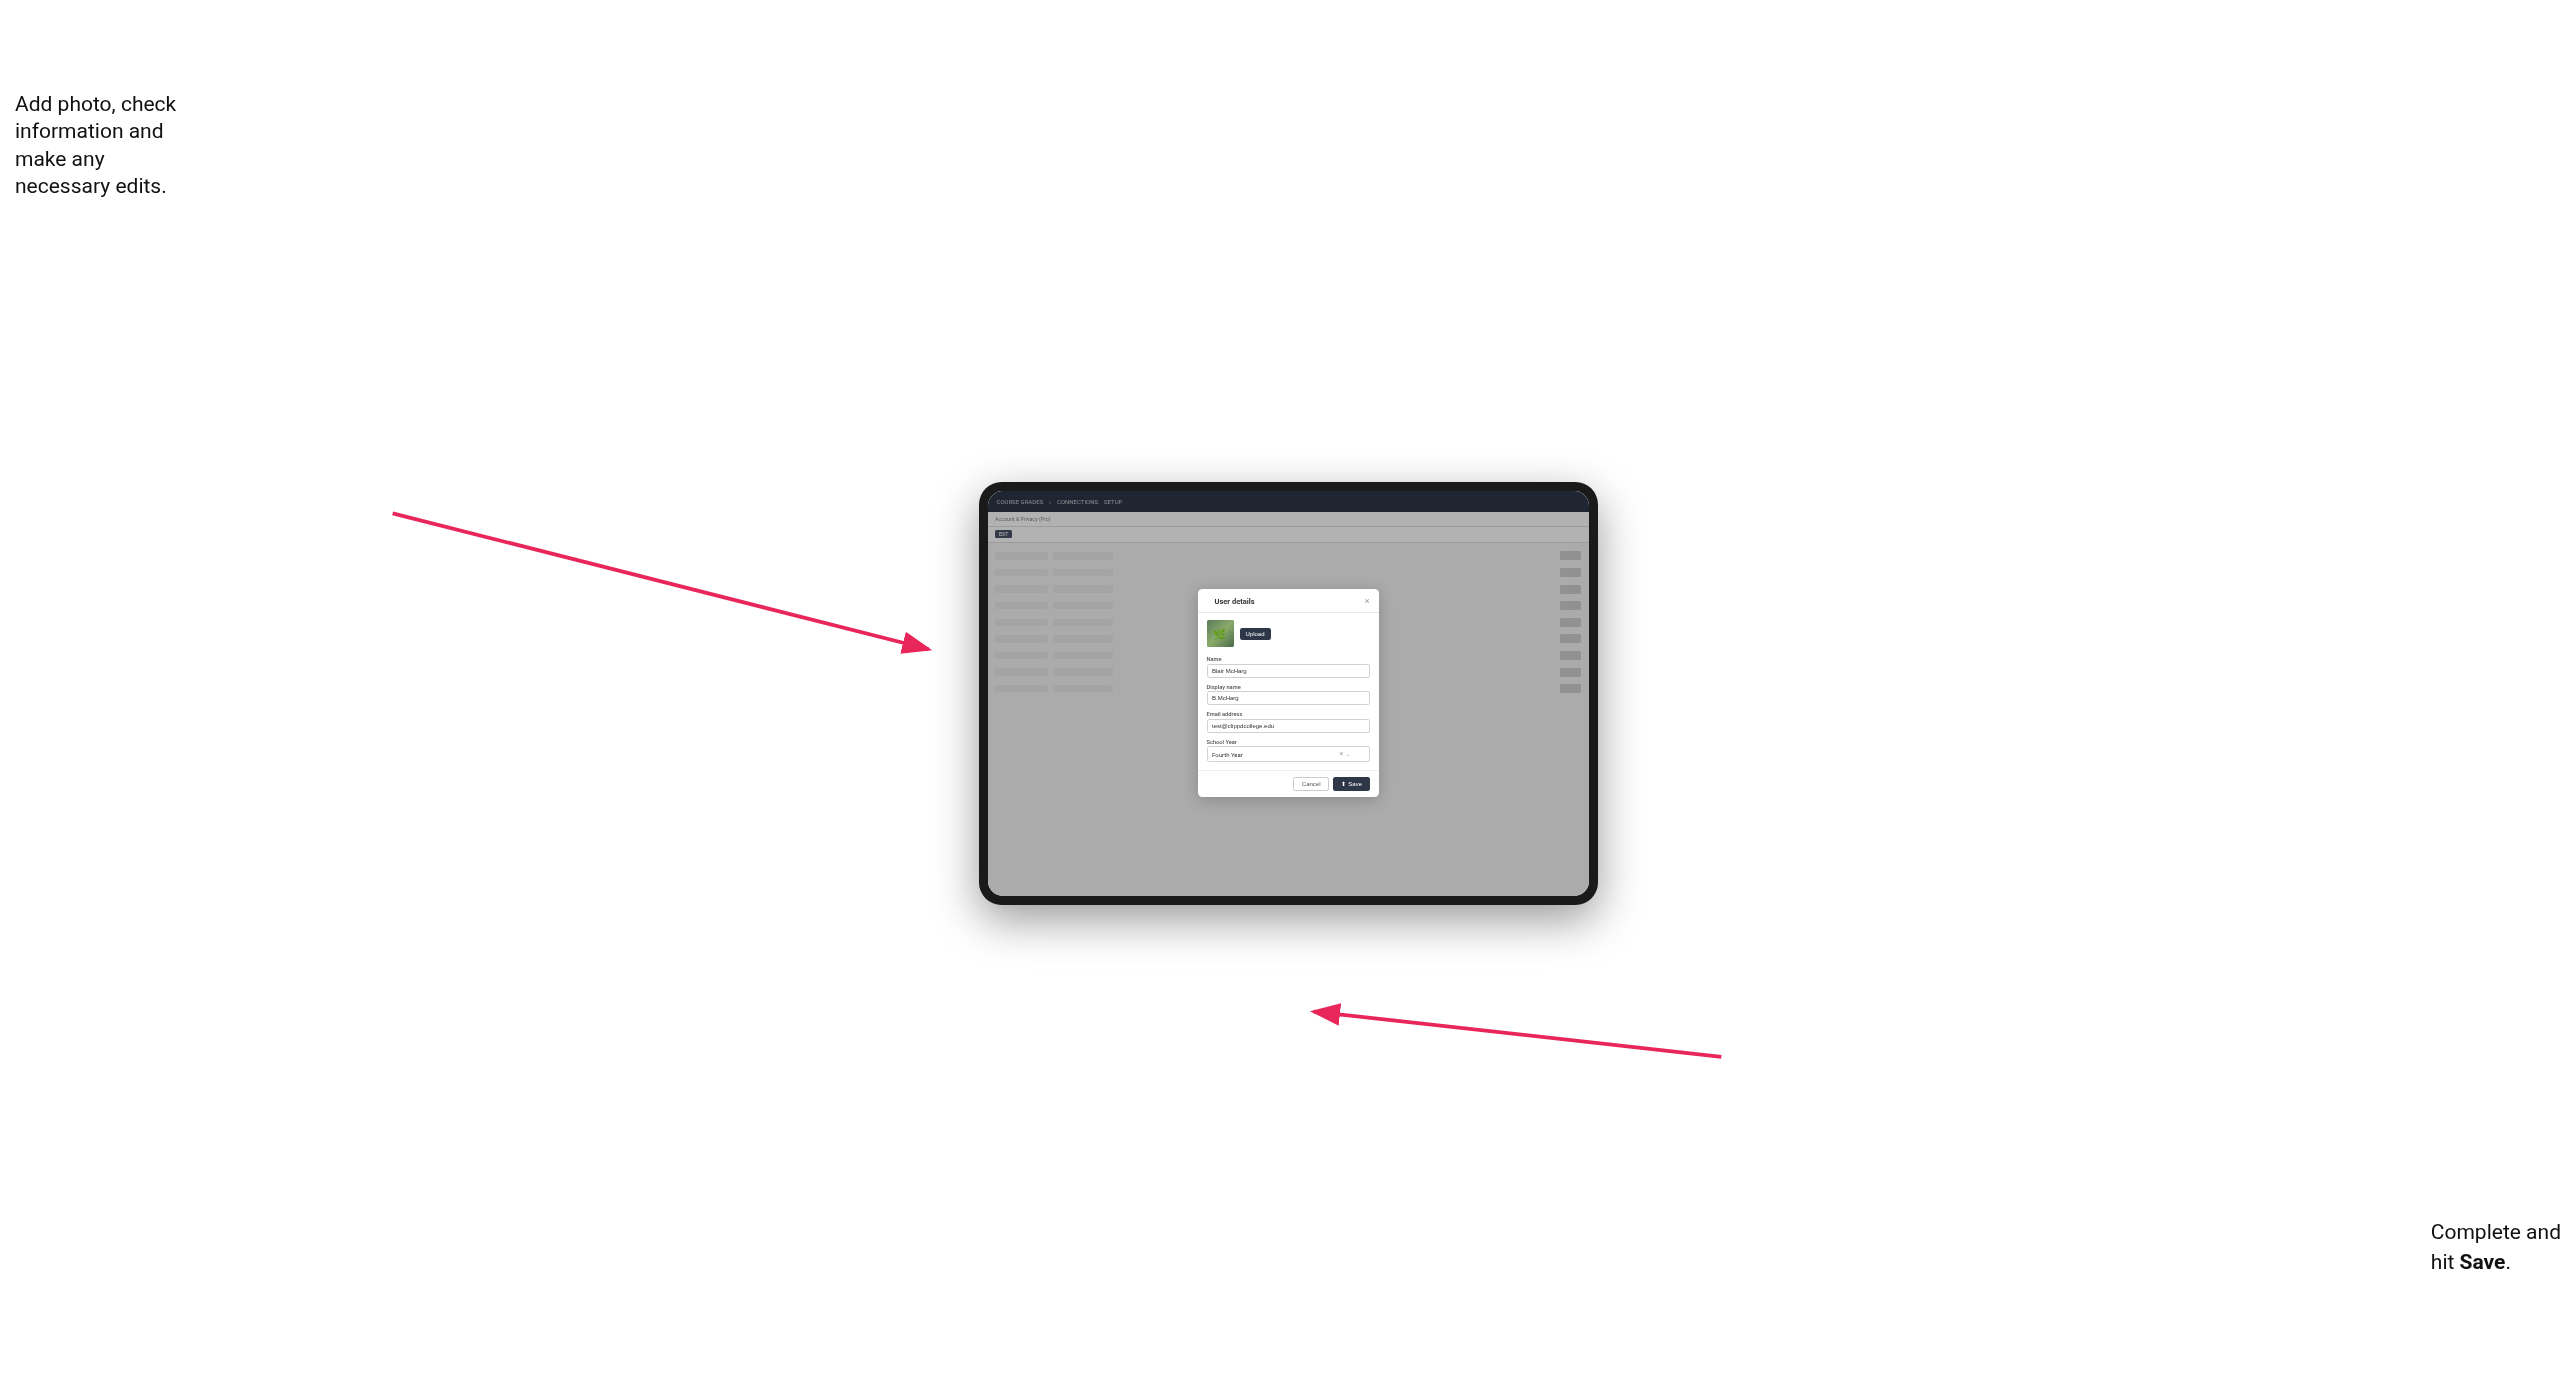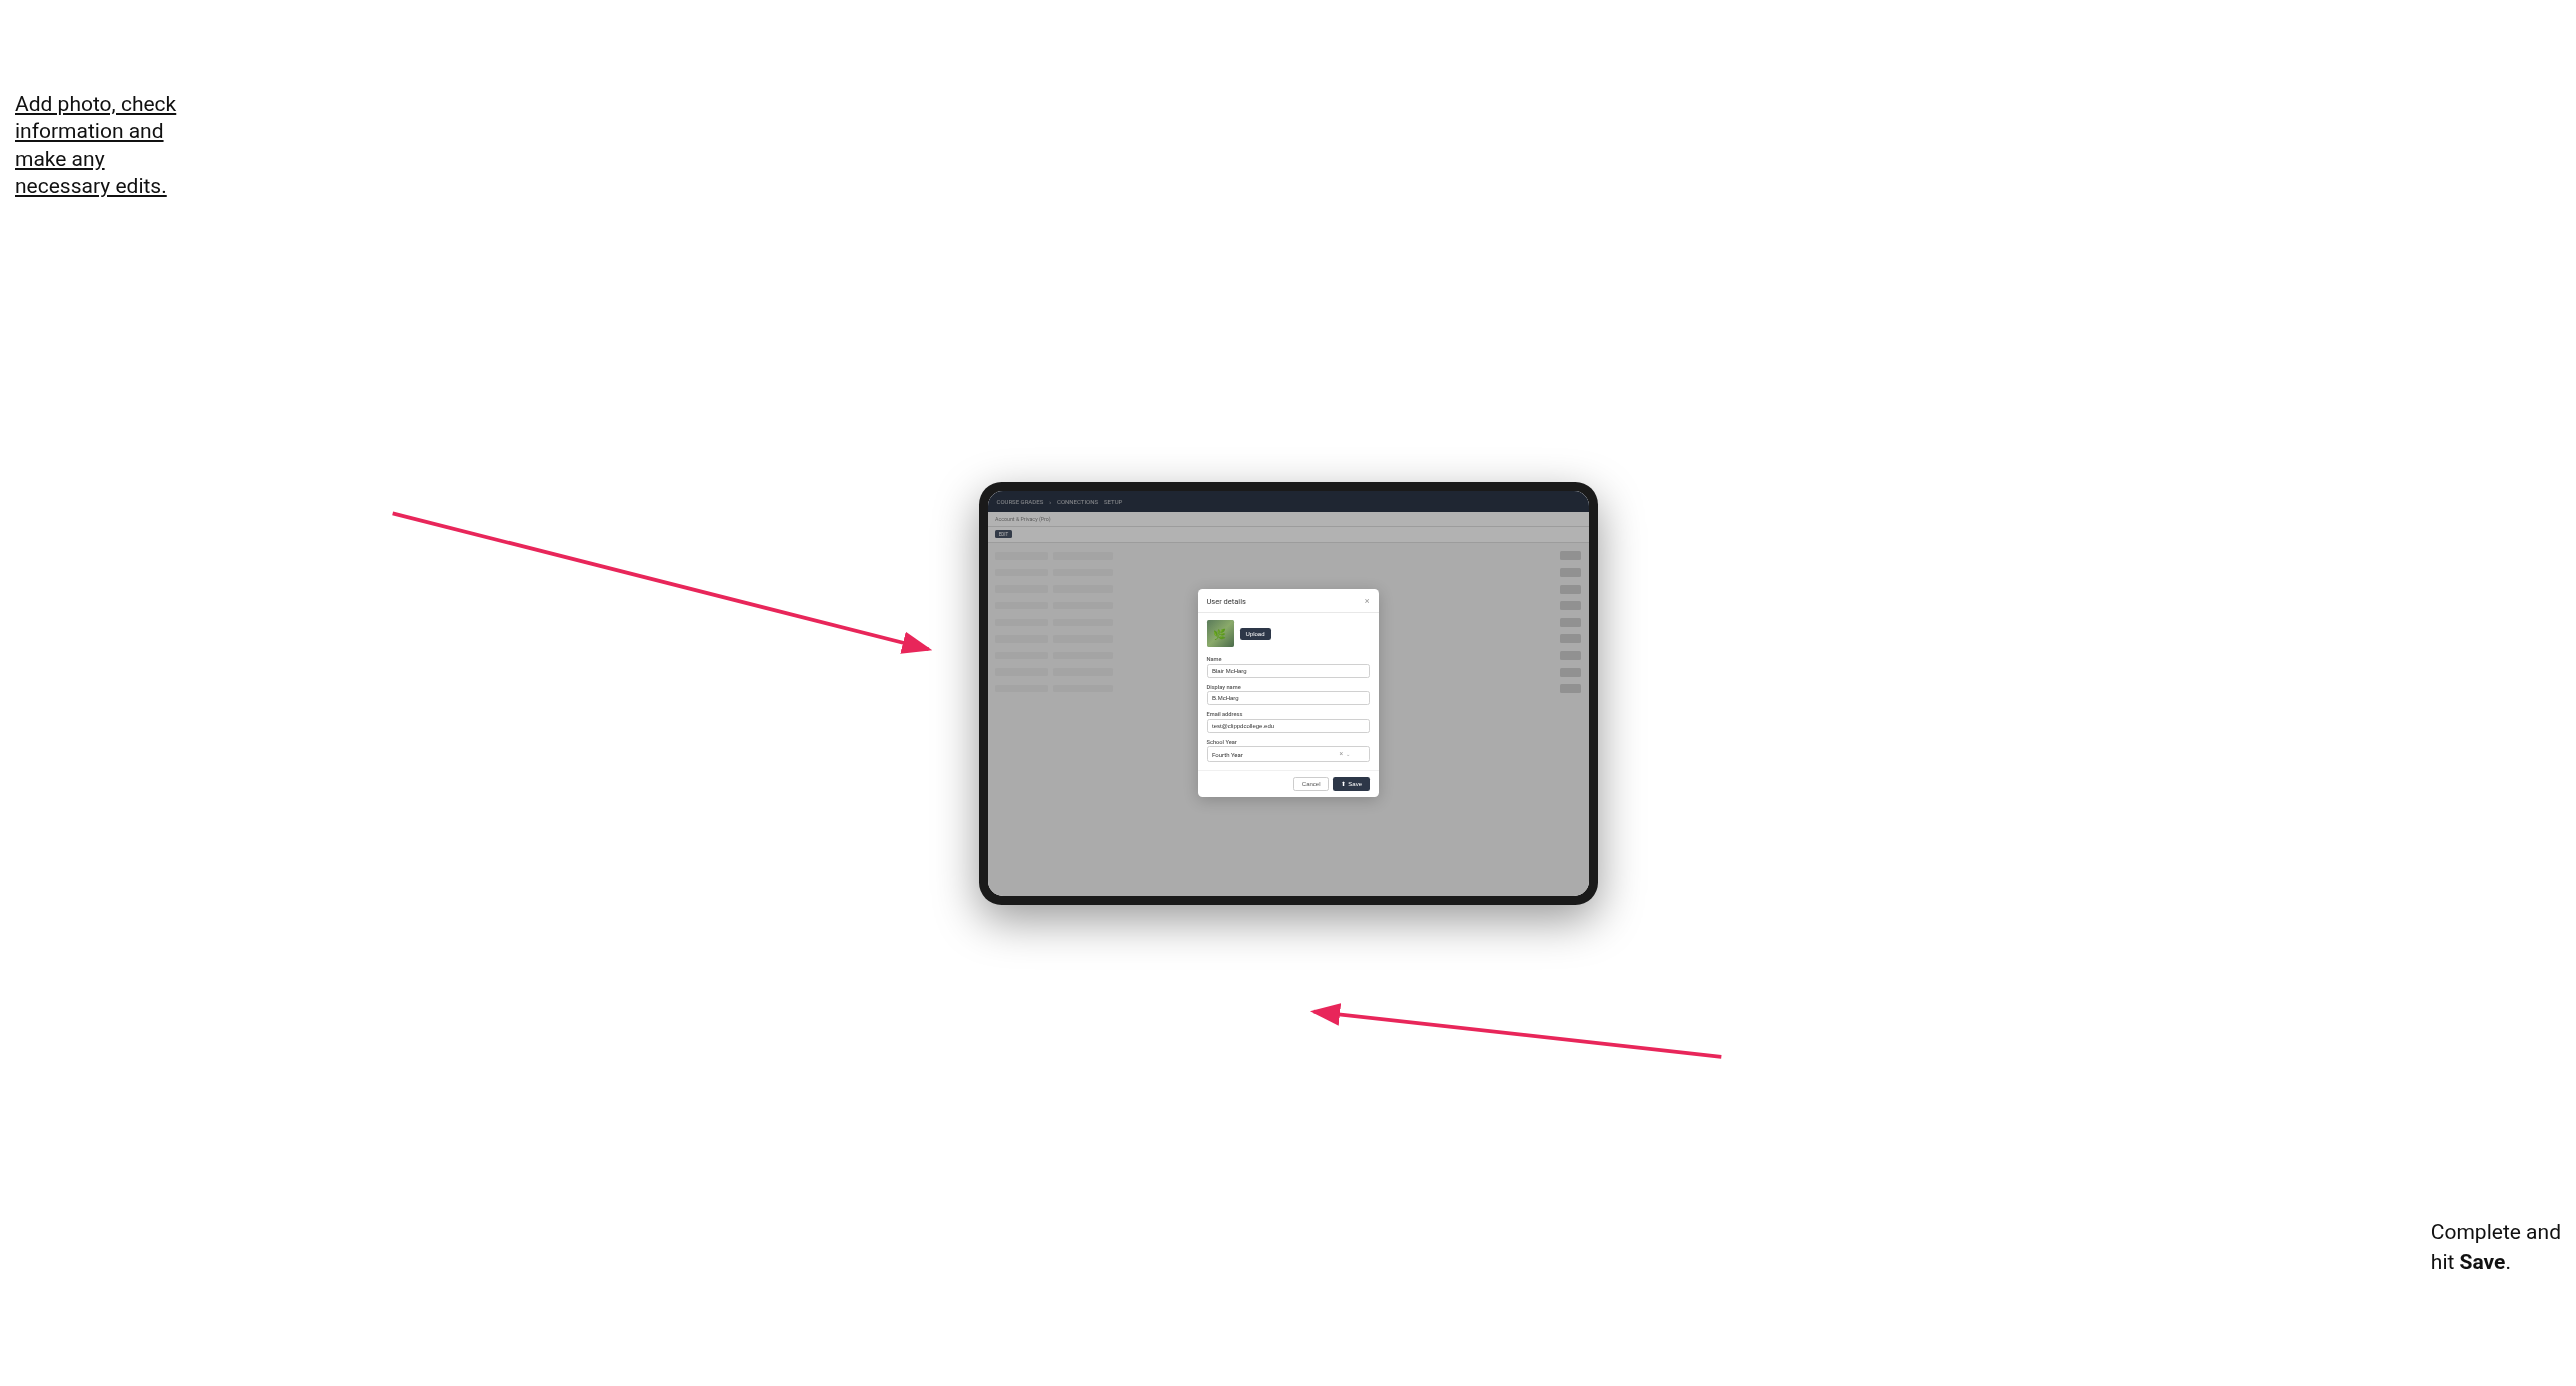--- a/index.html
+++ b/index.html
@@ -26,21 +26,20 @@
     .annotation-left {
       position: absolute;
       left: 15px;
       top: 91px;
       font-size: 21px;
       font-weight: 400;
       line-height: 1.3;
       color: #111;
       max-width: 181px;
       z-index: 10;
-      text-decoration: underline;
     }
 
     
     .annotation-right {
       position: absolute;
       right: 15px;
       bottom: 109px;
       font-size: 21px;
       font-weight: 400;
       line-height: 1.4;
@@ -189,22 +188,23 @@
     }
     .modal-header {
       padding: 7.5px 9px 6px;
       border-bottom: 0.8px solid #e8e8e8;
       display: flex;
       align-items: center;
       justify-content: space-between;
     }
     .modal-title {
       font-size: 7.5px;
-      font-weight: 400;
+      font-weight: 700;
       color: #333;
+      margin-left: 8px;
     }
     .modal-close {
       font-size: 9px;
       color: #999;
       cursor: pointer;
       line-height: 1;
     }
     .modal-body {
       padding: 7.5px 9px;
       display: flex;

